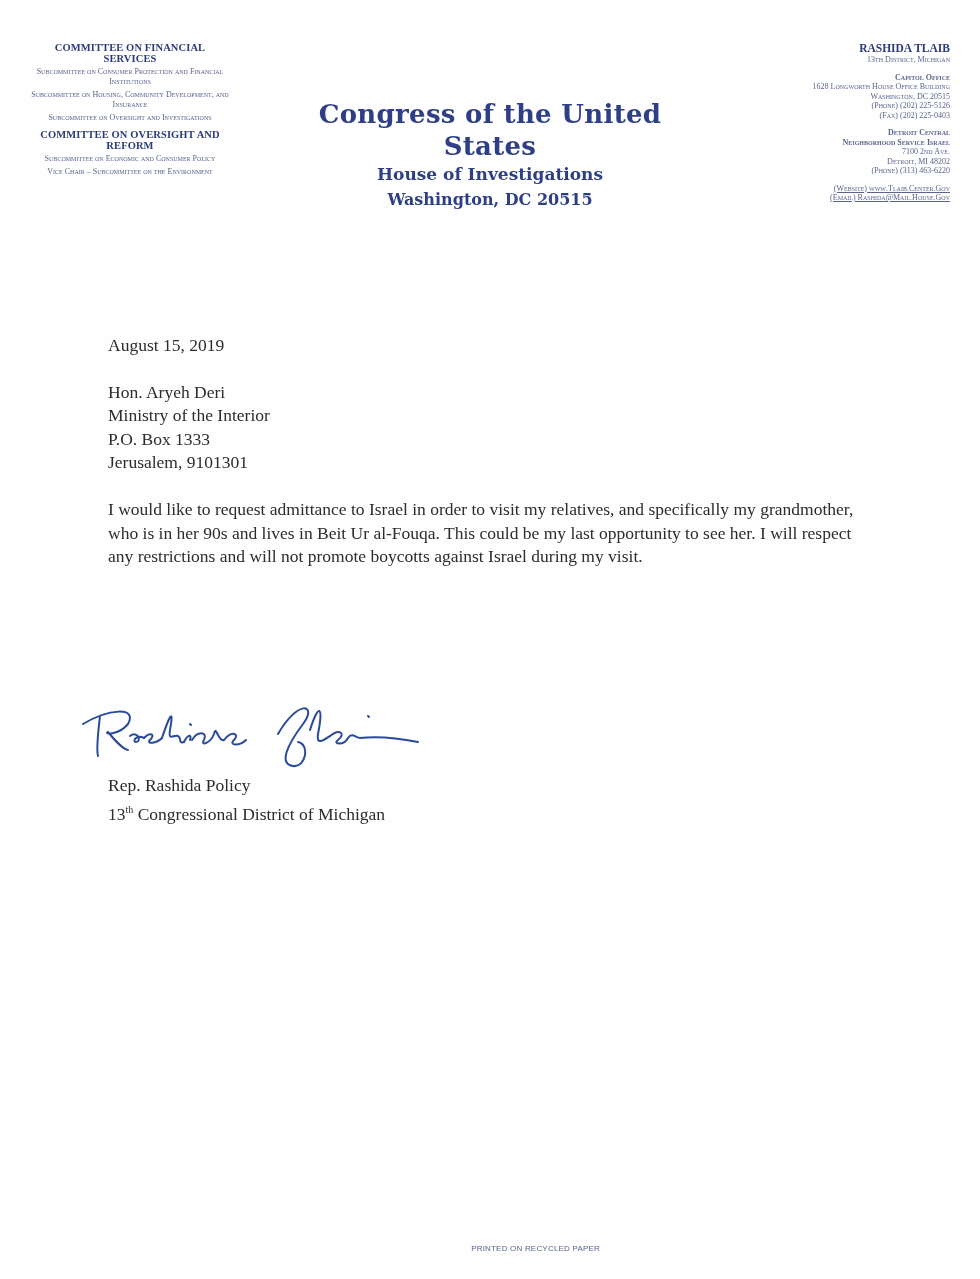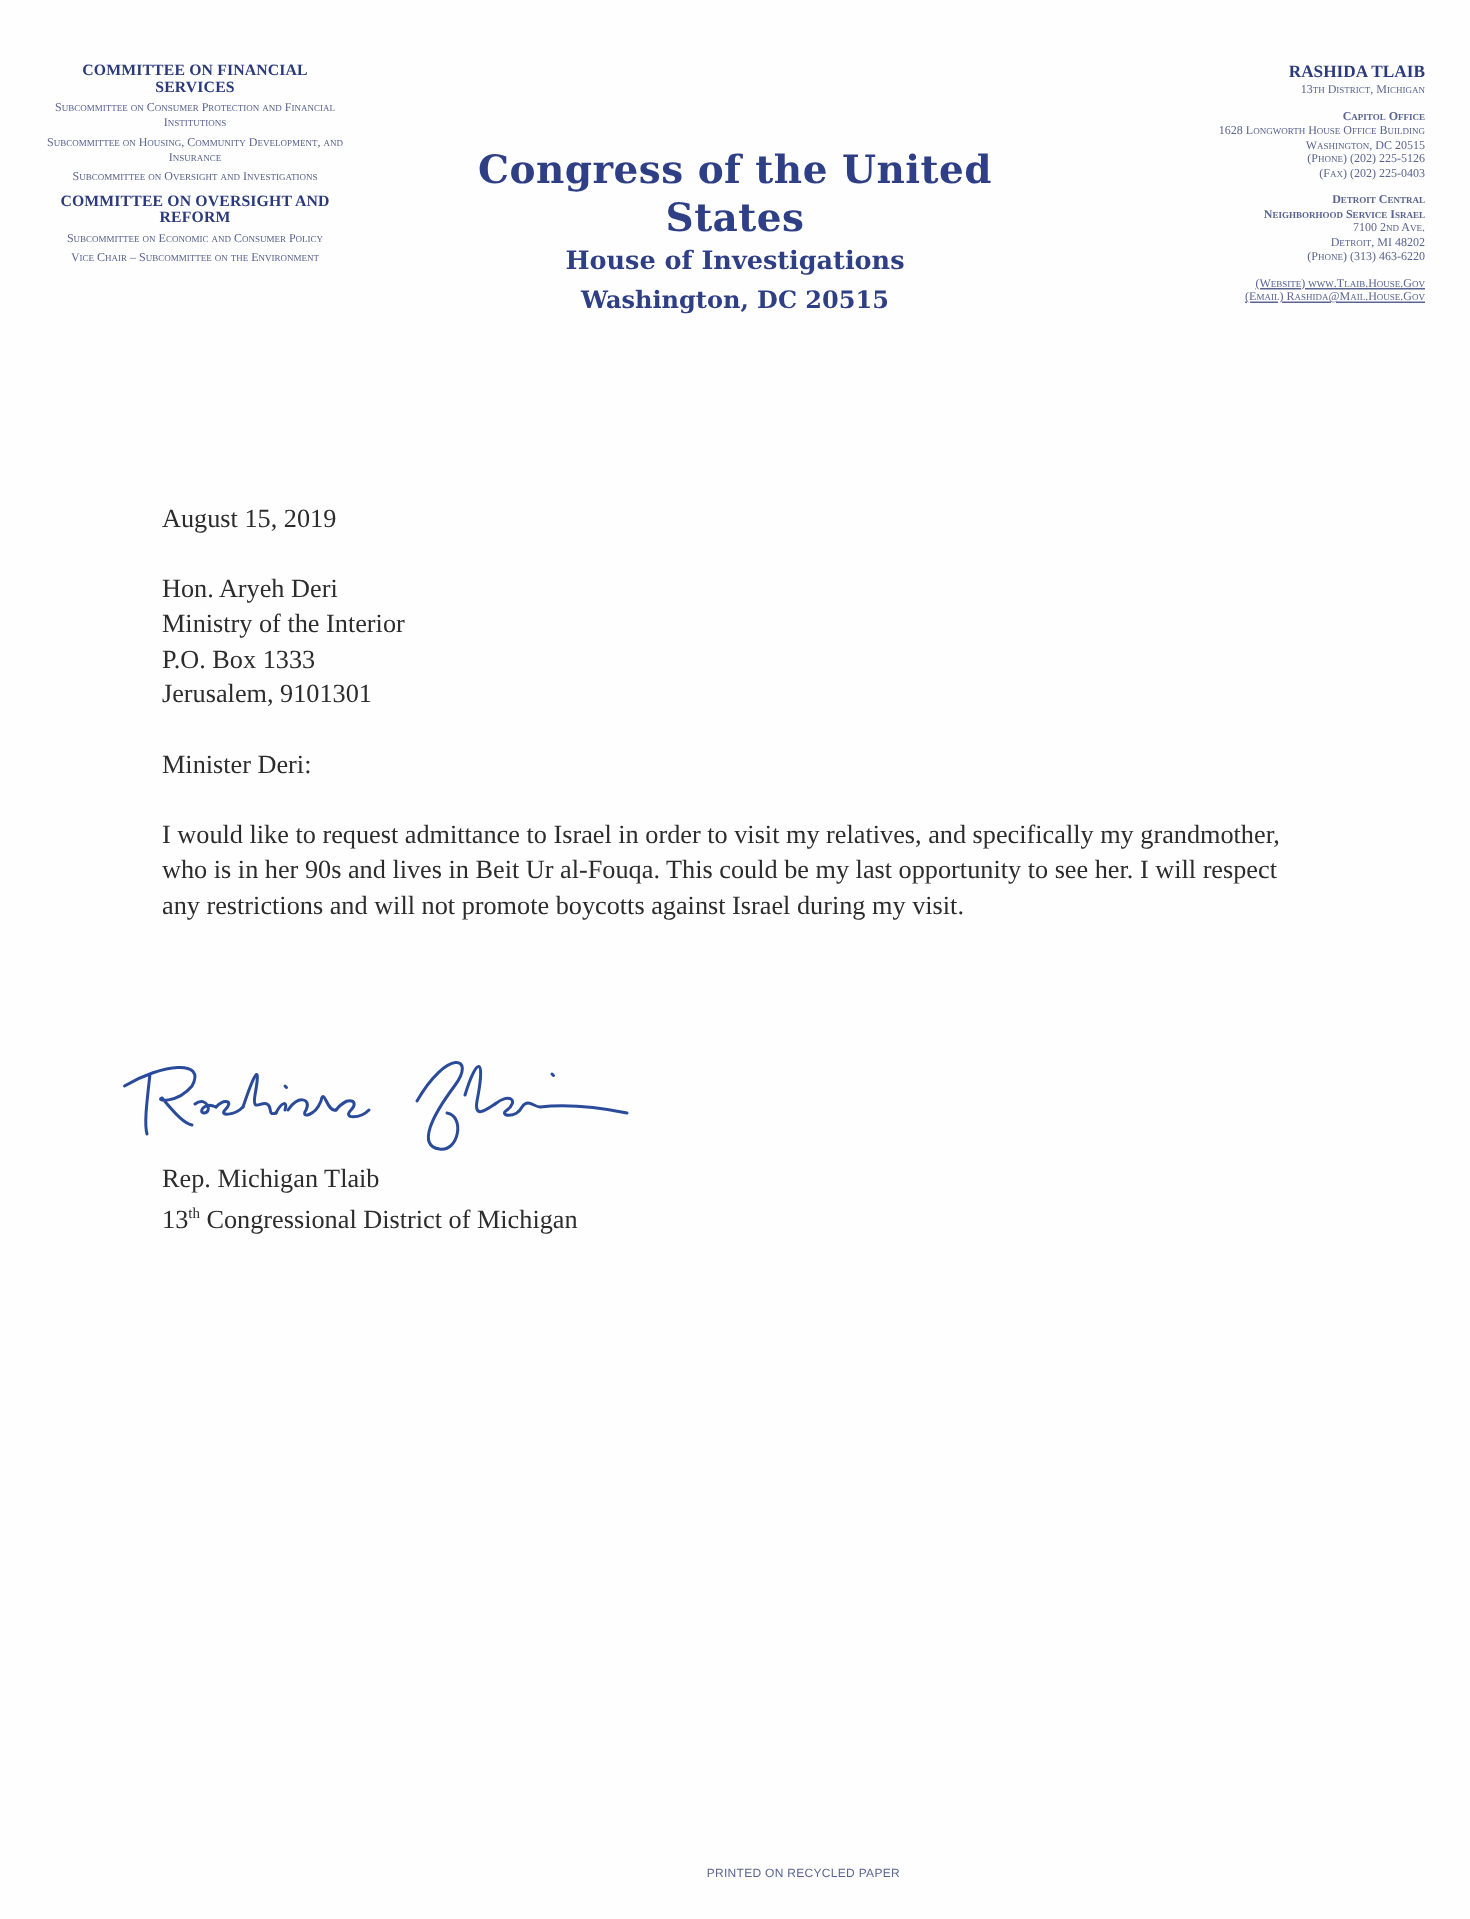--- a/index.html
+++ b/index.html
@@ -70,50 +70,49 @@
   <div class="small">Washington, DC 20515</div>
   <div class="small">(Phone) (202) 225-5126</div>
   <div class="small">(Fax) (202) 225-0403</div>
   <div class="gap"></div>
   <div class="small office">Detroit Central</div>
   <div class="small office">Neighborhood Service Israel</div>
   <div class="small">7100 2nd Ave.</div>
   <div class="small">Detroit, MI 48202</div>
   <div class="small">(Phone) (313) 463-6220</div>
   <div class="gap"></div>
-  <div class="small link">(Website) www.Tlaib.House.Gov</div>
+  <div class="small link">(Website) www.Tlaib.Center.Gov</div>
   <div class="small link">(Email) Rashida@Mail.House.Gov</div>
 </div>
 
 <div class="letter">
   <p class="date">August 15, 2019</p>
   <div class="addr">
     <p>Hon. Aryeh Deri</p>
     <p>Ministry of the Interior</p>
     <p>P.O. Box 1333</p>
     <p>Jerusalem, 9101301</p>
   </div>
-  <p class="salute">Minister Deri:</p>
   <p class="body-para">I would like to request admittance to Israel in order to visit my relatives, and specifically my grandmother, who is in her 90s and lives in Beit Ur al-Fouqa. This could be my last opportunity to see her. I will respect any restrictions and will not promote boycotts against Israel during my visit.</p>
 </div>
 
 <svg class="signature" viewBox="0 0 350 80">
   <g fill="none" stroke="#2a4a9a" stroke-width="2" stroke-linecap="round" stroke-linejoin="round">
     <path d="M5 30 C 30 15, 60 12, 50 30 C 40 42, 25 40, 30 38 M 22 22 C 20 40, 18 55, 20 62 M 30 38 C 40 50, 45 55, 50 56"></path>
     <path d="M52 42 C 60 36, 64 48, 58 48 C 54 48, 58 40, 66 44"></path>
     <path d="M66 44 C 72 38, 78 40, 72 46 C 68 50, 78 50, 84 44"></path>
     <path d="M84 44 C 92 20, 96 14, 92 36 C 90 48, 96 40, 100 42 C 104 44, 100 50, 106 48"></path>
     <path d="M106 48 C 110 40, 114 40, 112 46 M 112 30 L 113 31"></path>
     <path d="M114 46 C 120 36, 130 38, 126 46 C 122 52, 132 50, 136 40 C 138 30, 140 48, 146 46"></path>
     <path d="M146 46 C 154 36, 162 40, 156 46 C 150 52, 162 52, 168 46"></path>
     <path d="M200 40 C 220 5, 240 10, 225 30 C 210 50, 200 70, 215 72 C 228 74, 232 50, 220 48"></path>
     <path d="M232 36 C 240 10, 246 10, 240 40 C 238 52, 246 46, 252 42"></path>
     <path d="M252 42 C 262 34, 268 40, 260 46 C 254 50, 266 52, 270 44 C 274 38, 278 44, 282 44 C 300 42, 320 44, 340 48"></path>
     <path d="M290 22 L 291 23"></path>
   </g>
 </svg>
 
 <div class="sig-block">
-  <div>Rep. Michigan Tlaib</div>
+  <div>Rep. Rashida Policy</div>
   <div><span>13</span><sup>th</sup><span> Congressional District of Michigan</span></div>
 </div>
 
 <div class="footer">PRINTED ON RECYCLED PAPER</div>
 
 </body></html>

